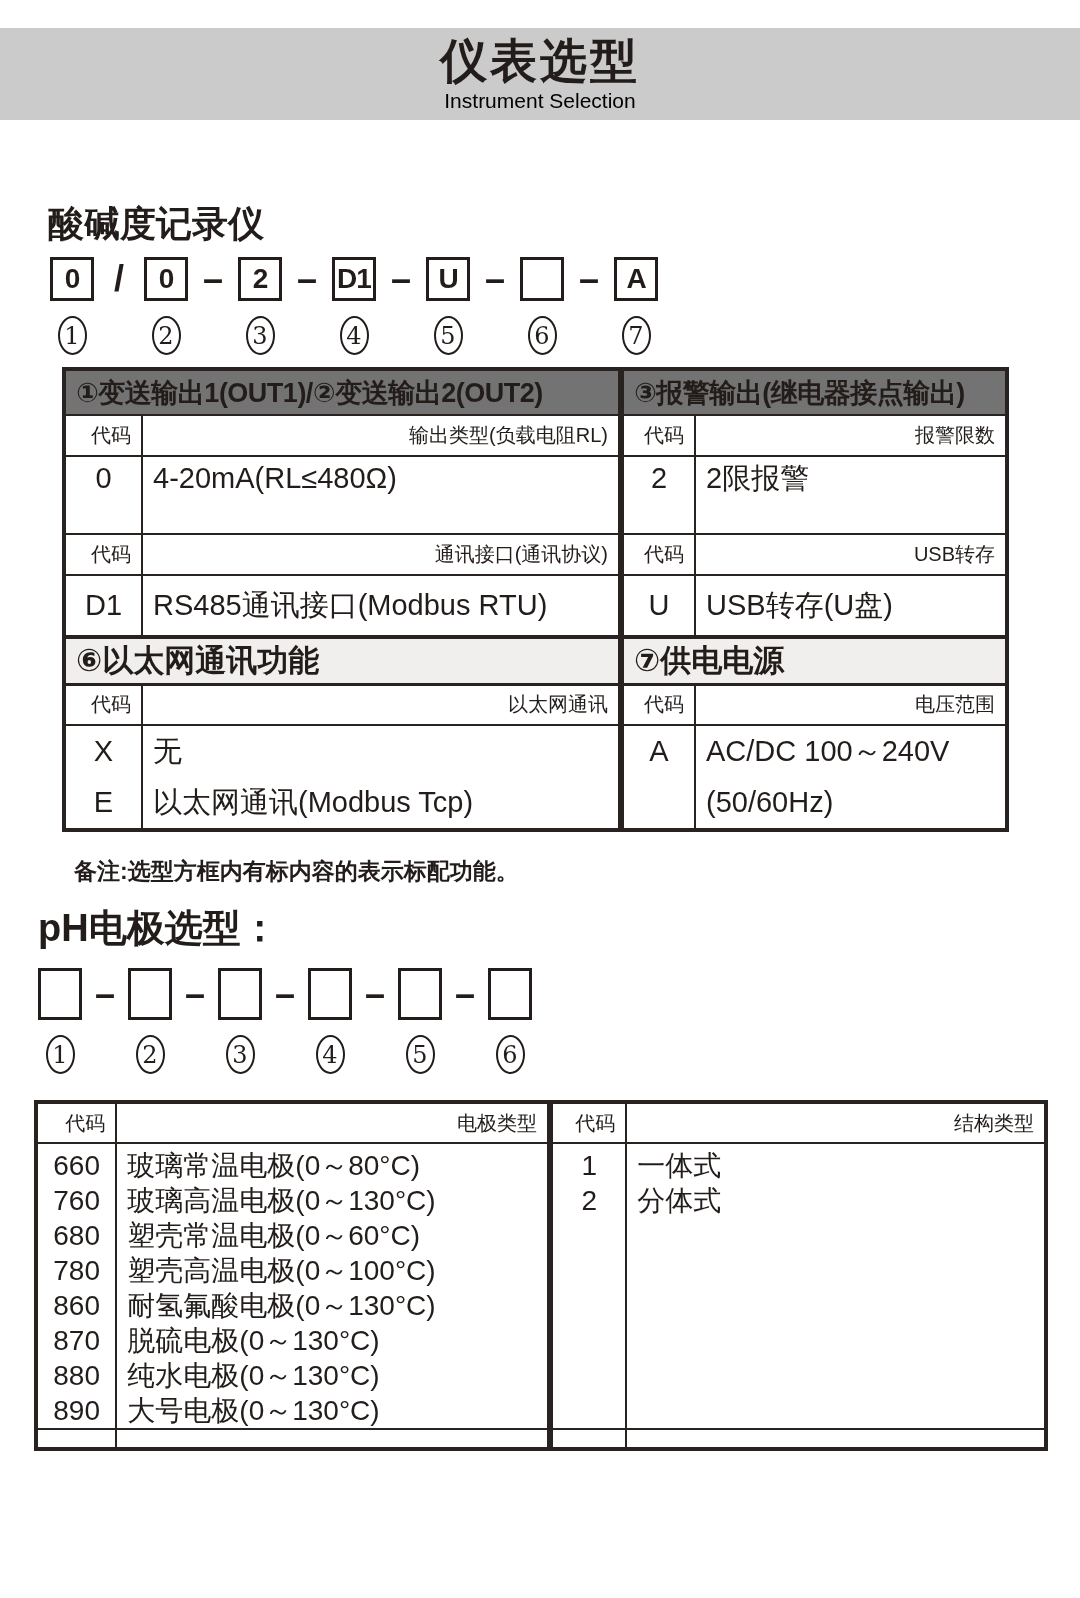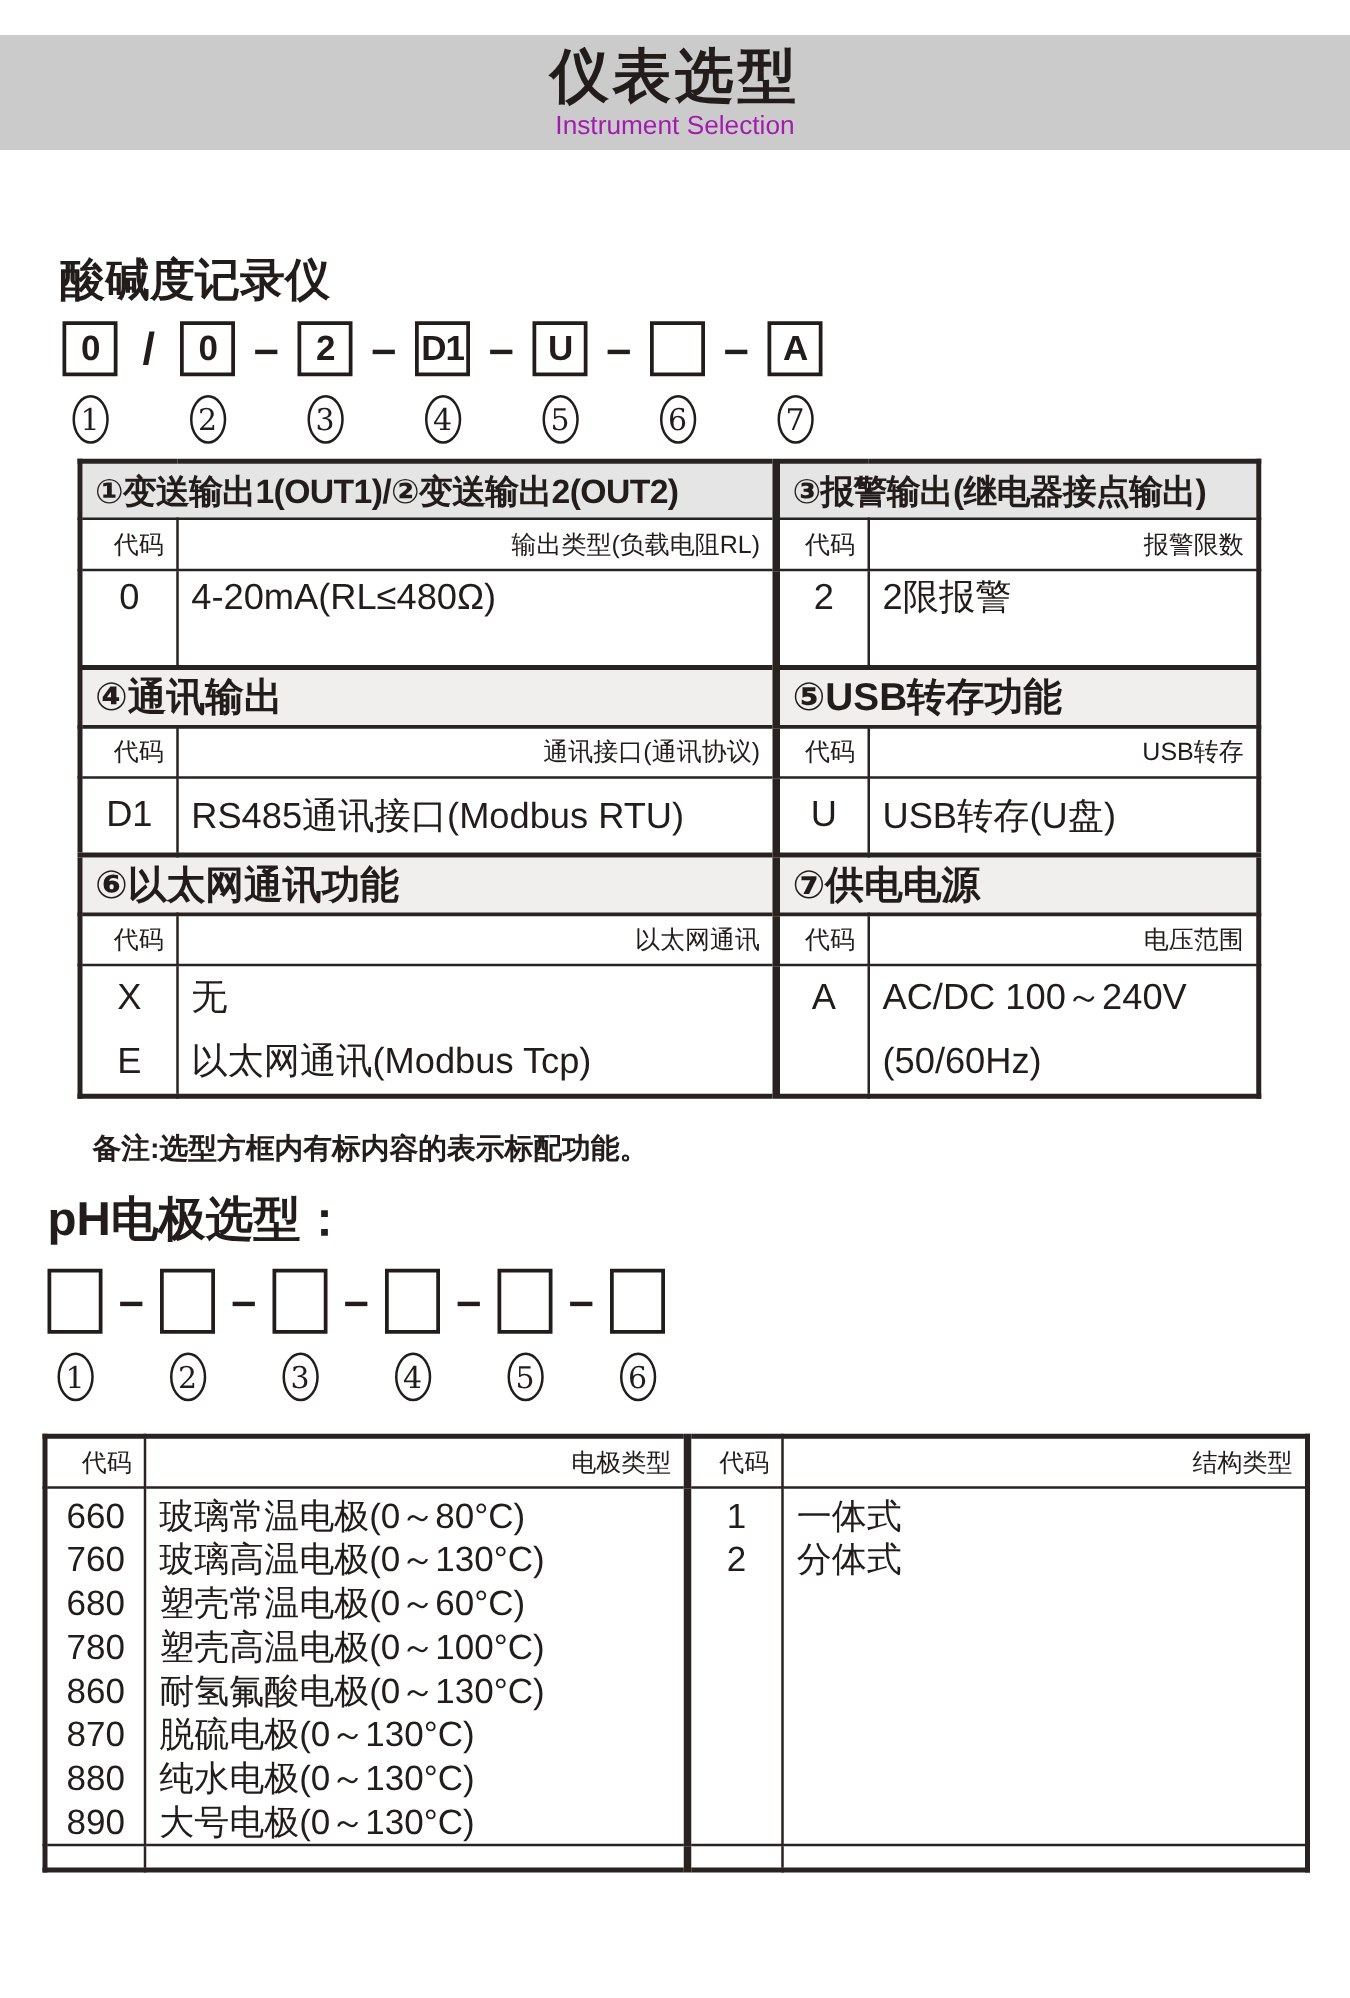--- a/index.html
+++ b/index.html
@@ -8,21 +8,21 @@
     width:1080px; height:1598px; overflow:hidden; background:#ffffff;
     font-family:"Liberation Sans","DejaVu Sans",sans-serif;
     color:#221d1a;
   }
   
   .band {
     margin-top:28px; height:92px; background:#cbcbcb;
     display:flex; flex-direction:column; align-items:center; justify-content:center;
   }
   .band .title { font-size:47px; font-weight:bold; letter-spacing:3px; line-height:1.1; }
-  .band .sub { font-size:21px; margin-top:3px; color:#a21caf; }
+  .band .sub { font-size:21px; margin-top:3px; color:#000000; }
 
   
   .sec-title { margin:80px 0 0 48px; font-size:36px; font-weight:600; }
   .ph-title  { margin:16px 0 0 38px; font-size:38px; font-weight:bold; }
 
   
   .model { display:flex; align-items:flex-start; }
   .model.m1 { margin:8px 0 0 48px; }
   .model.m2 { margin:14px 0 0 36px; }
   .prefix { font-size:38px; font-weight:bold; letter-spacing:1px; line-height:46px; margin-right:14px; white-space:nowrap; }
@@ -43,21 +43,21 @@
   .msep { width:46px; text-align:center; font-size:36px; font-weight:900; line-height:44px; }
   .m2 .msep { width:42px; line-height:52px; }
 
   
   table.t { border-collapse:collapse; table-layout:fixed; border:4px solid #282320; }
   table.t td { border:2px solid #282320; padding:0 10px; overflow:hidden; }
   .t1 { margin:12px 0 0 62px; width:943px; }
   .t2 { margin:26px 0 0 34px; width:1014px; }
   td.dv { border-right:6px solid #282320 !important; }
   td.cc { text-align:center; padding:0 2px; }
-  tr.whead td { background:#e5e5e5; font-weight:bold; font-size:27px; height:46px; letter-spacing:-0.5px; white-space:nowrap; }
+  tr.whead td { background:#737373; font-weight:bold; font-size:27px; height:46px; letter-spacing:-0.5px; white-space:nowrap; }
   tr.ghead td { background:#f0efed; font-weight:bold; font-size:31px; height:47px;
                 border-top:4px solid #282320; border-bottom:3px solid #282320; white-space:nowrap; }
   tr.ghead2 td { background:#f0efed; font-weight:bold; font-size:31px; height:51px; white-space:nowrap; }
   tr.cols td { font-size:20px; height:41px; white-space:nowrap;text-align:right; }
   tr.d1 td { height:78px; vertical-align:top; font-size:29px; line-height:42px; white-space:nowrap; }
   tr.d2 td { height:62px; vertical-align:middle; font-size:29px; white-space:nowrap; }
   tr.d3 td { height:102px; vertical-align:top; font-size:29px; white-space:nowrap; }
   tr.d3 td div { line-height:51px; }
   td.pre { white-space:pre-line !important; line-height:51px; }
   tr.stack td { vertical-align:top; padding-top:4px; font-size:28px; white-space:nowrap; }
@@ -131,24 +131,20 @@
     <td class="dv">输出类型(负载电阻RL)</td>
     <td class="cc">代码</td>
     <td>报警限数</td>
   </tr>
   <tr class="d1">
     <td class="cc">0</td>
     <td class="dv">4-20mA(RL≤480Ω)</td>
     <td class="cc">2</td>
     <td>2限报警</td>
   </tr>
-  <tr class="ghead">
-    <td colspan="2" class="dv">④通讯输出</td>
-    <td colspan="2">⑤USB转存功能</td>
-  </tr>
   <tr class="cols">
     <td class="cc">代码</td>
     <td class="dv">通讯接口(通讯协议)</td>
     <td class="cc">代码</td>
     <td>USB转存</td>
   </tr>
   <tr class="d2">
     <td class="cc">D1</td>
     <td class="dv">RS485通讯接口(Modbus RTU)</td>
     <td class="cc">U</td>

